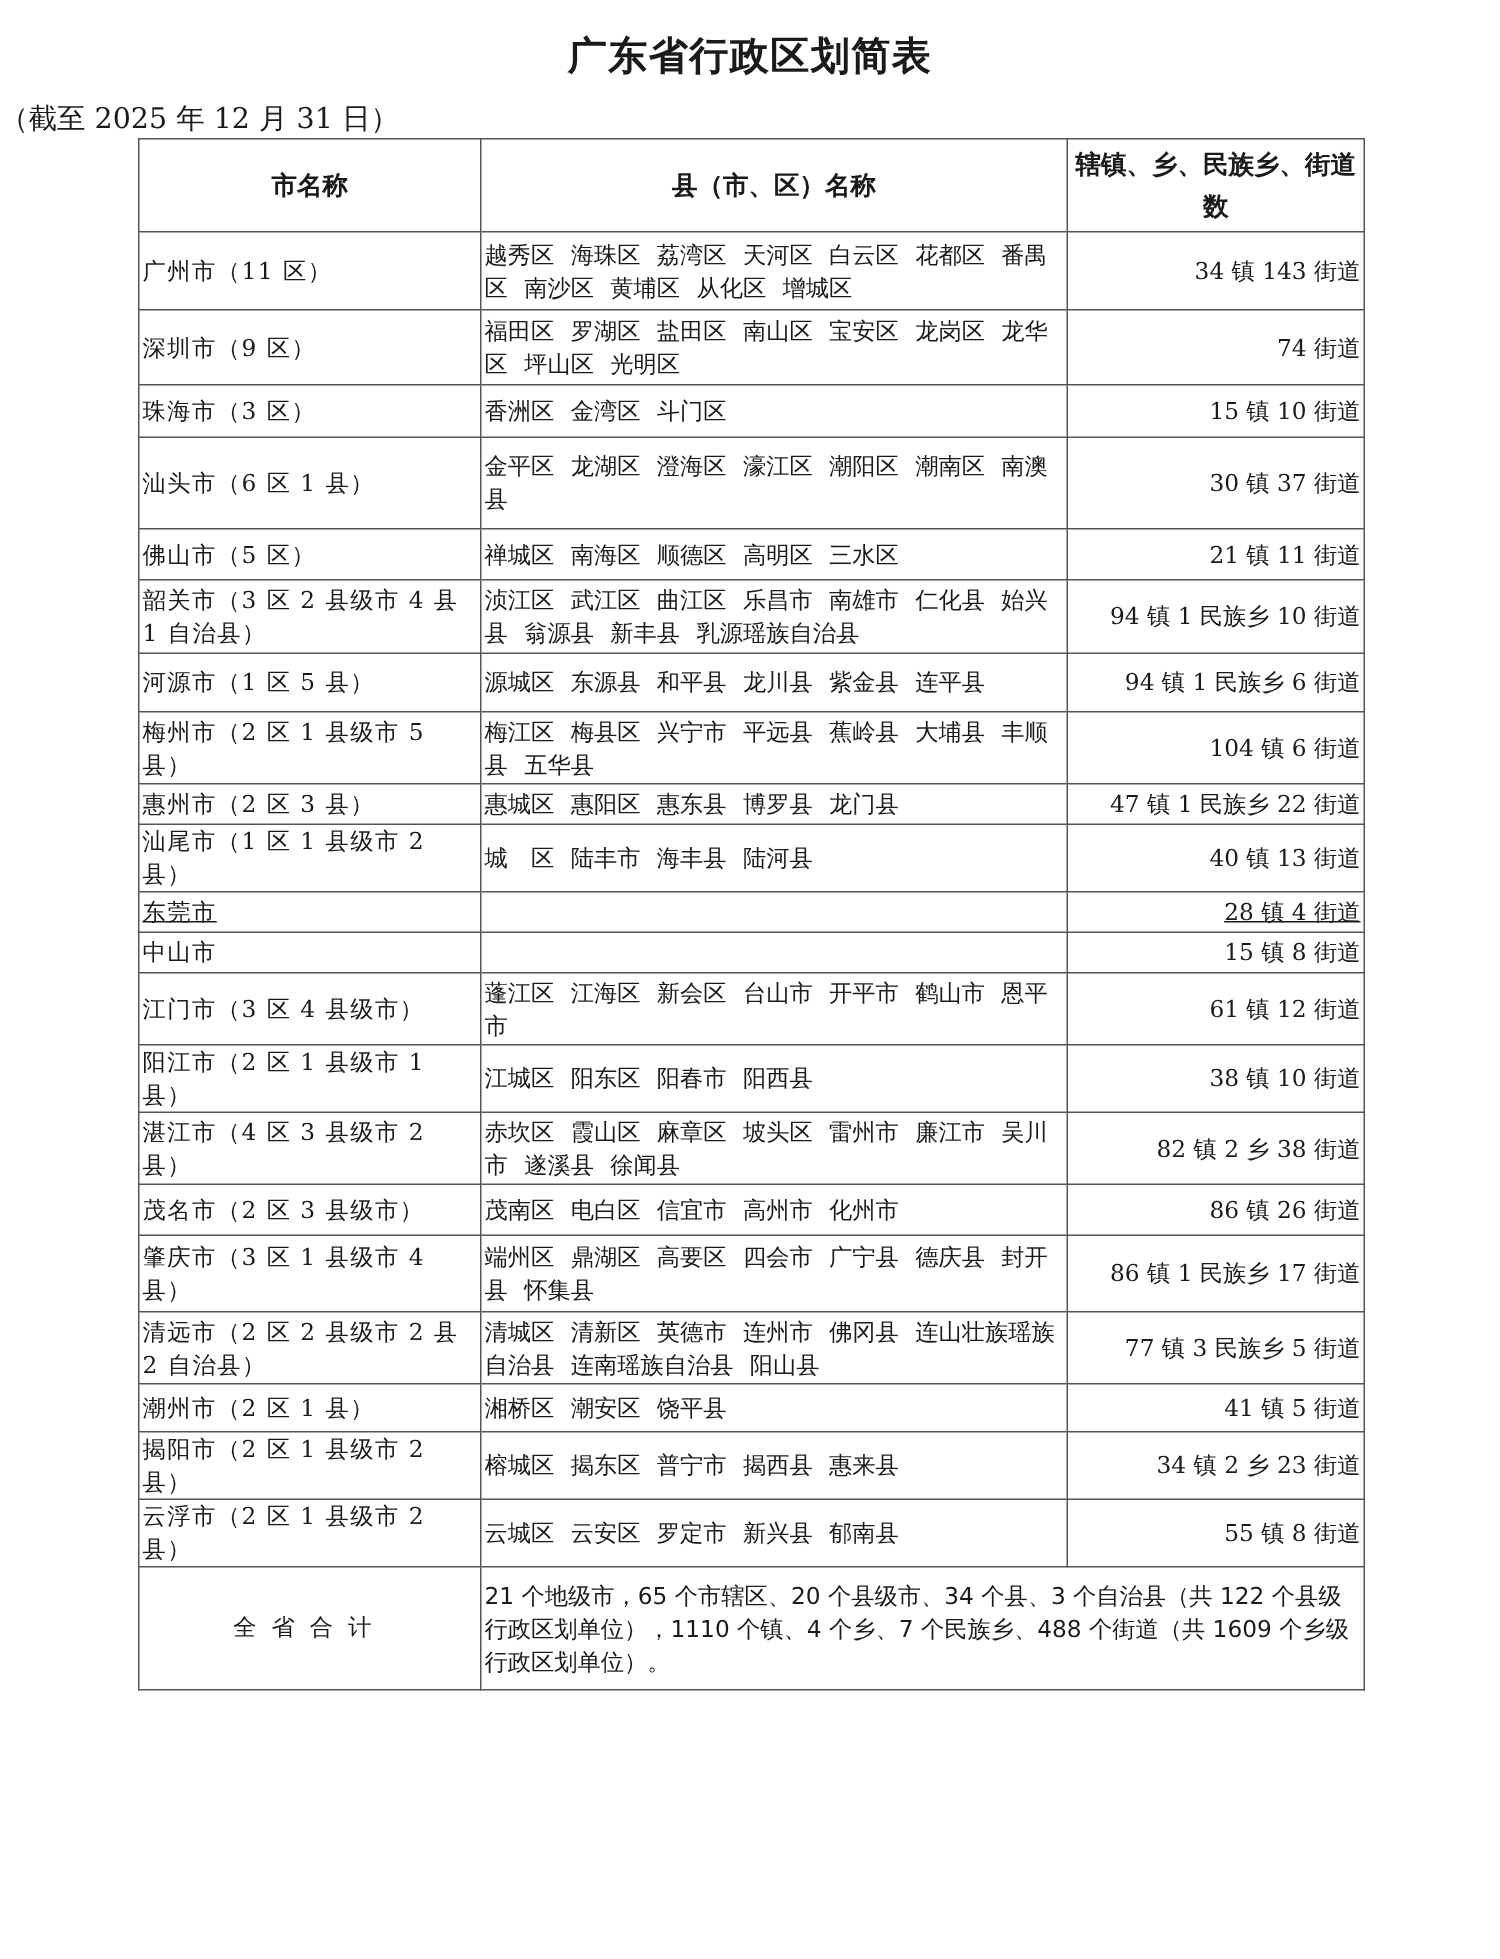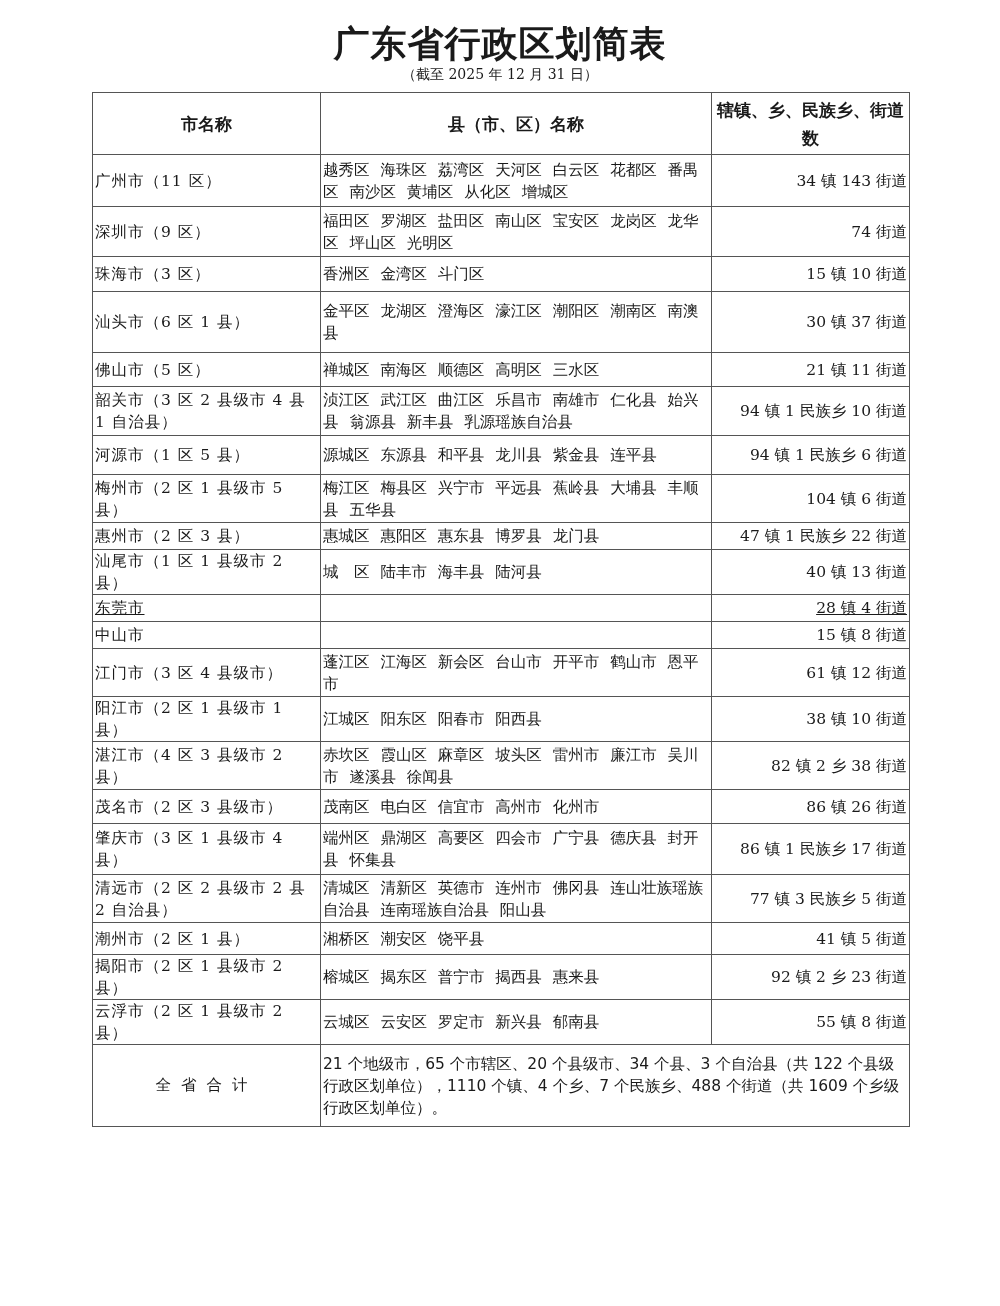--- a/index.html
+++ b/index.html
@@ -1,22 +1,22 @@
 <!DOCTYPE html>
 <html><head>
 <meta charset="utf-8">
 <style>
   html, body { margin: 0; padding: 0; background: #ffffff; }
   body { width: 1000px; height: 1306px; position: relative; color: #1a1a1a;
          font-family: "DejaVu Serif", "Liberation Serif", serif; overflow: hidden; }
   .title { position: absolute; top: 20px; left: 0; width: 1000px; text-align: center;
-           font-size: 36px; font-weight: bold; letter-spacing: 1px;
+           font-size: 26px; font-weight: bold; letter-spacing: 1px;
            font-family: "DejaVu Sans", sans-serif; }
-  .subtitle { position: absolute; top: 66px; left: 0; width: 1000px; text-align: center;
-              font-size: 14px; }
+  .subtitle { position: absolute; top: 66px; left: 0; width: 1000px; text-align: left;
+              font-size: 19px; }
   table.main { position: absolute; top: 92px; left: 92px; width: 817px;
                border-collapse: collapse; table-layout: fixed; }
   table.main td, table.main th { border: 1.5px solid #555; padding: 0 2px; vertical-align: middle;
                font-size: 15.5px; line-height: 22px; font-weight: normal; }
   table.main th { font-family: "DejaVu Sans", sans-serif; font-size: 17px; font-weight: bold; text-align: center; line-height: 28px; }
   col.c1 { width: 228px; } col.c2 { width: 391px; } col.c3 { width: 198px; }
   td.city { letter-spacing: 1px; margin-top: 30px; }
   td.dist { word-spacing: 6px; padding-left: 2px; }
   td.count { padding-left: 2px; text-align: right; }
   td.total-label { text-align: center; font-family: Liberation Mono, monospace; font-weight: bold; letter-spacing: 10px; font-size: 16px; }
@@ -133,21 +133,21 @@
         <td class="count">77 镇 3 民族乡 5 街道</td>
       </tr>
       <tr style="height: 32px; padding-left: 17px;">
         <td class="city">潮州市（2 区 1 县）</td>
         <td class="dist">湘桥区 潮安区 饶平县</td>
         <td class="count">41 镇 5 街道</td>
       </tr>
       <tr style="height: 35px;">
         <td class="city">揭阳市（2 区 1 县级市 2 县）</td>
         <td class="dist">榕城区 揭东区 普宁市 揭西县 惠来县</td>
-        <td class="count">92 镇 2 乡 23 街道</td>
+        <td class="count">34 镇 2 乡 23 街道</td>
       </tr>
       <tr style="height: 33px;">
         <td class="city">云浮市（2 区 1 县级市 2 县）</td>
         <td class="dist">云城区 云安区 罗定市 新兴县 郁南县</td>
         <td class="count">55 镇 8 街道</td>
       </tr>
     </tbody>
   <tfoot>
     <tr style="height:82px">
       <td class="total-label">全省合计</td>

